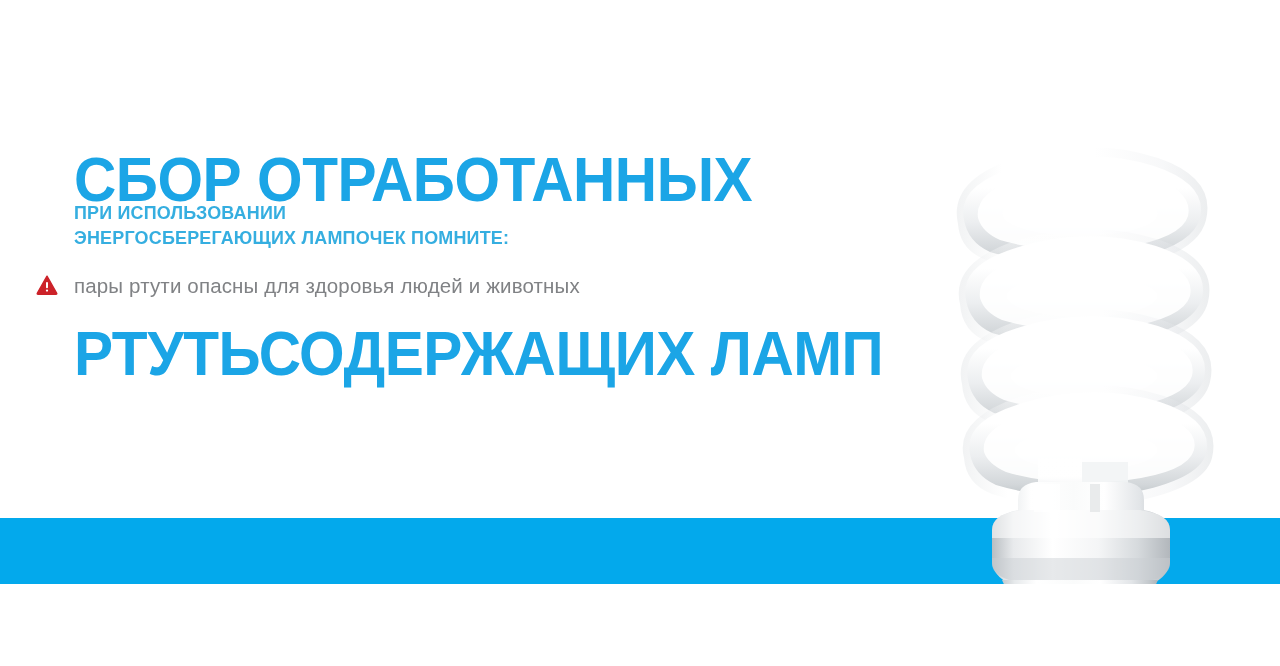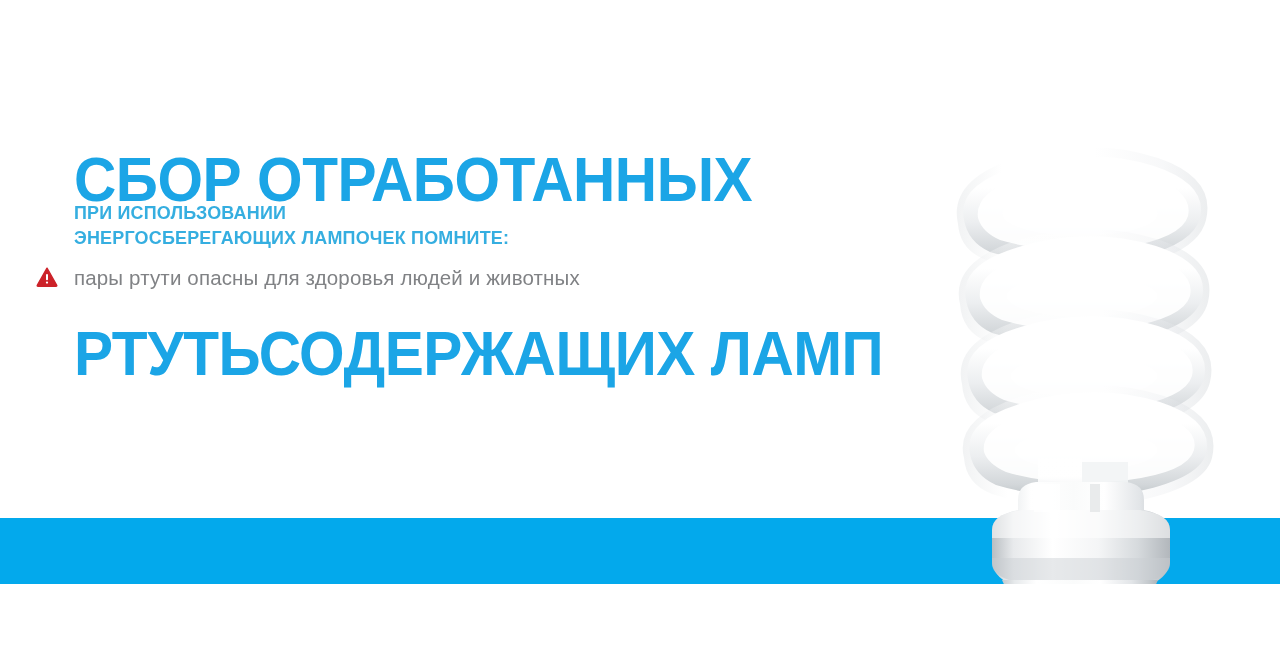--- a/index.html
+++ b/index.html
@@ -52,21 +52,21 @@
     transform: scaleX(0.97);
     transform-origin: left top;
     z-index: 6;
   }
   .subtitle .sub-line { display: block; }
 
   
   .bullets {
     position: absolute;
     left: 36px;
-    top: 264px;
+    top: 272px;
     width: 680px;
     z-index: 6;
   }
   .bullet-item {
     position: relative;
     padding-left: 38px;
     margin-bottom: 30px;
   }
   .bullet-item:last-child { margin-bottom: 0; }
   .bullet-icon {

